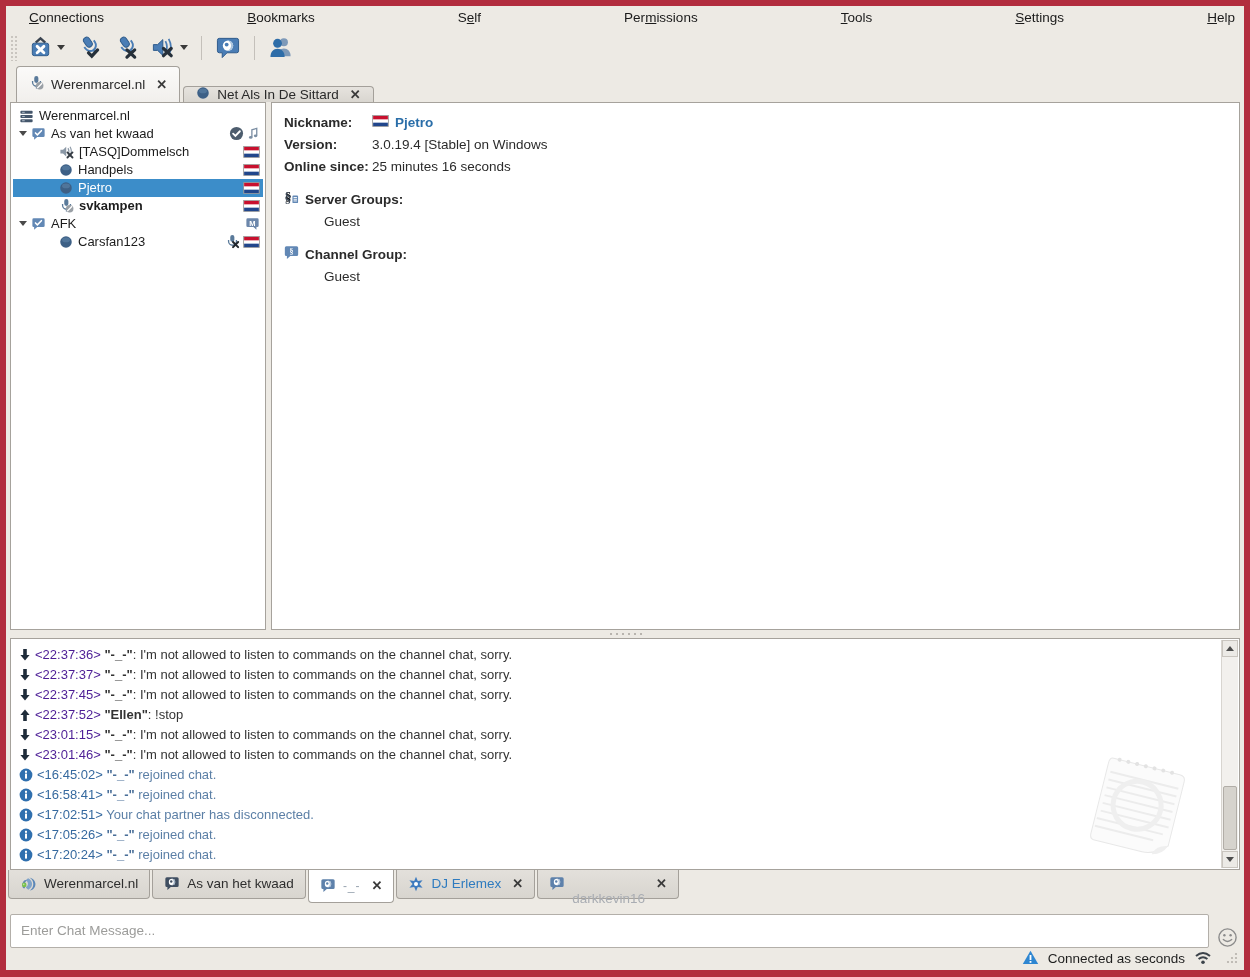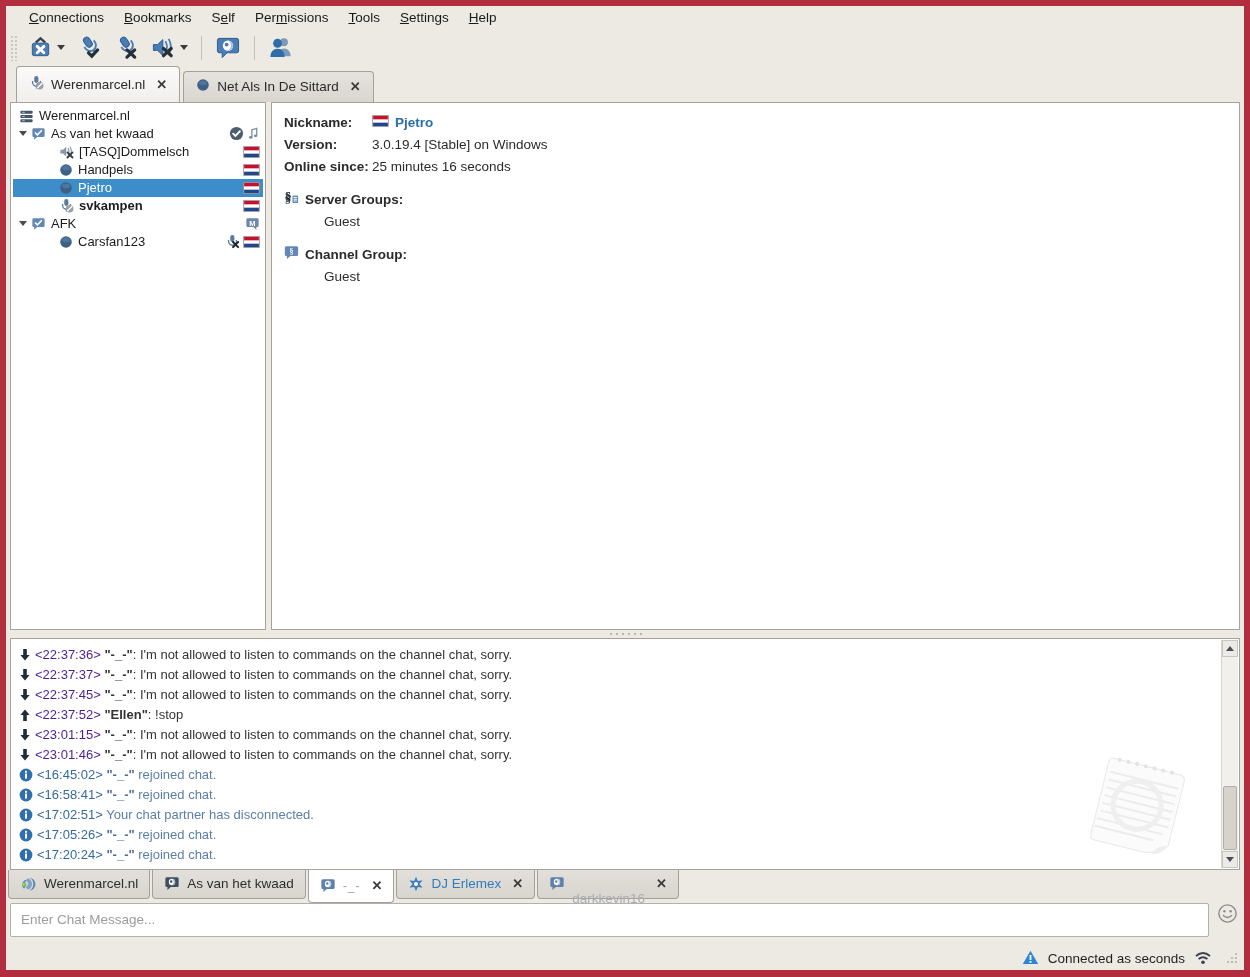--- a/index.html
+++ b/index.html
@@ -3,37 +3,37 @@
 <meta charset="utf-8">
 <style>
   * { margin:0; padding:0; box-sizing:border-box; }
   html,body { width:1250px; height:977px; font-family:"Liberation Sans", sans-serif; }
   .frame { position:absolute; inset:0; width:1250px; height:977px; background:#b22d3e; }
   .window { position:absolute; left:6px; top:6px; width:1238px; height:964px;
             background:#edeae4; display:flex; flex-direction:column; overflow:hidden; }
 
   
   .menubar { height:25px; display:flex; align-items:center; padding-left:14px; gap:2px;
-             font-size:13.5px; color:#1a1a1a; }
+             font-size:13.5px; color:#1a1a1a;justify-content:space-between; }
   .menu-item { padding:3px 9px; cursor:default; border-radius:2px; }
   .menu-item u { text-decoration:underline; }
 
   
   .toolbar { height:39px; display:flex; align-items:center; padding-left:4px; gap:4px; }
   .tb-grip { width:8px; height:26px; margin-right:2px;
              background:radial-gradient(#c9c5bf 1px, transparent 1.2px); background-size:4px 4px; }
   .tb-btn { display:flex; align-items:center; gap:2px; padding:4px 4px; border-radius:3px; }
   .tb-btn svg { display:block; }
   .tb-caret { width:0; height:0; border-left:4px solid transparent; border-right:4px solid transparent;
               border-top:5px solid #3a3a3a; margin-left:2px; }
   .tb-sep { width:1px; height:24px; background:#c4c0ba; margin:0 5px; }
 
   
   .server-tabbar { height:38px; display:flex; align-items:flex-end; padding-left:10px; }
-  .stab { display:flex; align-items:center; gap:7px; height:31px; padding:0 12px 0 12px;
+  .stab { display:flex; align-items:center; gap:7px; height:16px; padding:0 12px 0 12px;
           background:linear-gradient(#e6e3de,#d9d6d0); border:1px solid #a4a09a; border-bottom:none;
           border-radius:4px 4px 0 0; font-size:13.5px; color:#2a2a2a; margin-right:3px; }
   .stab.active { height:36px; background:linear-gradient(#fbfaf9,#f1efec); font-weight:normal; }
   .tab-close { font-size:13px; font-weight:bold; color:#3a3a3a; margin-left:4px; cursor:pointer; }
 
   
   .main { flex:0 0 528px; display:flex; padding:0 4px; gap:5px; }
   .panel { background:#ffffff; border:1px solid #a6a29c; overflow:hidden; position:relative; }
   .tree-panel { width:256px; padding:4px 2px; }
   .info-panel { flex:1; padding:10px 12px; font-size:13.5px; color:#2b2b2b; }
@@ -90,21 +90,21 @@
   .chat-tabbar { height:34px; display:flex; align-items:flex-start; padding-left:2px; }
   .ctab { display:flex; align-items:center; gap:7px; height:29px; padding:0 11px; margin-right:2px;
           background:linear-gradient(#e3e0db,#d8d5cf); border:1px solid #a4a09a; border-top:none;
           border-radius:0 0 4px 4px; font-size:13.5px; color:#2e2e2e; }
   .ctab.active { height:33px; background:#ffffff; border-color:#a4a09a; }
   .ctab .lbl.unread { color:#2e7bbf; }
   .ctab .lbl.offline { color:#a9adb3;margin-top:29px; }
   .ctab .lbl.muted { color:#9aa5b1; font-size:12px; letter-spacing:1px; }
 
   
-  .input-row { height:48px; display:flex; align-items:flex-start; padding:0 6px 0 4px; gap:8px; }
+  .input-row { height:48px; display:flex; align-items:flex-end; padding:0 6px 0 4px; gap:8px; }
   .chat-input { flex:1; height:34px; border:1px solid #b3afa9; border-radius:2px; background:#fff;
                 font-family:"Liberation Sans", sans-serif; font-size:13.5px; padding:0 10px; color:#333; }
   .chat-input::placeholder { color:#9c9c9a; }
   .smiley-btn { flex:none; display:flex; align-items:center; }
 
   
   .statusbar { height:24px; display:flex; align-items:center; justify-content:flex-end; gap:9px;
                padding-right:6px; font-size:13.5px; color:#1e1e1e; }
   .grip { margin-left:4px; }
 </style>

